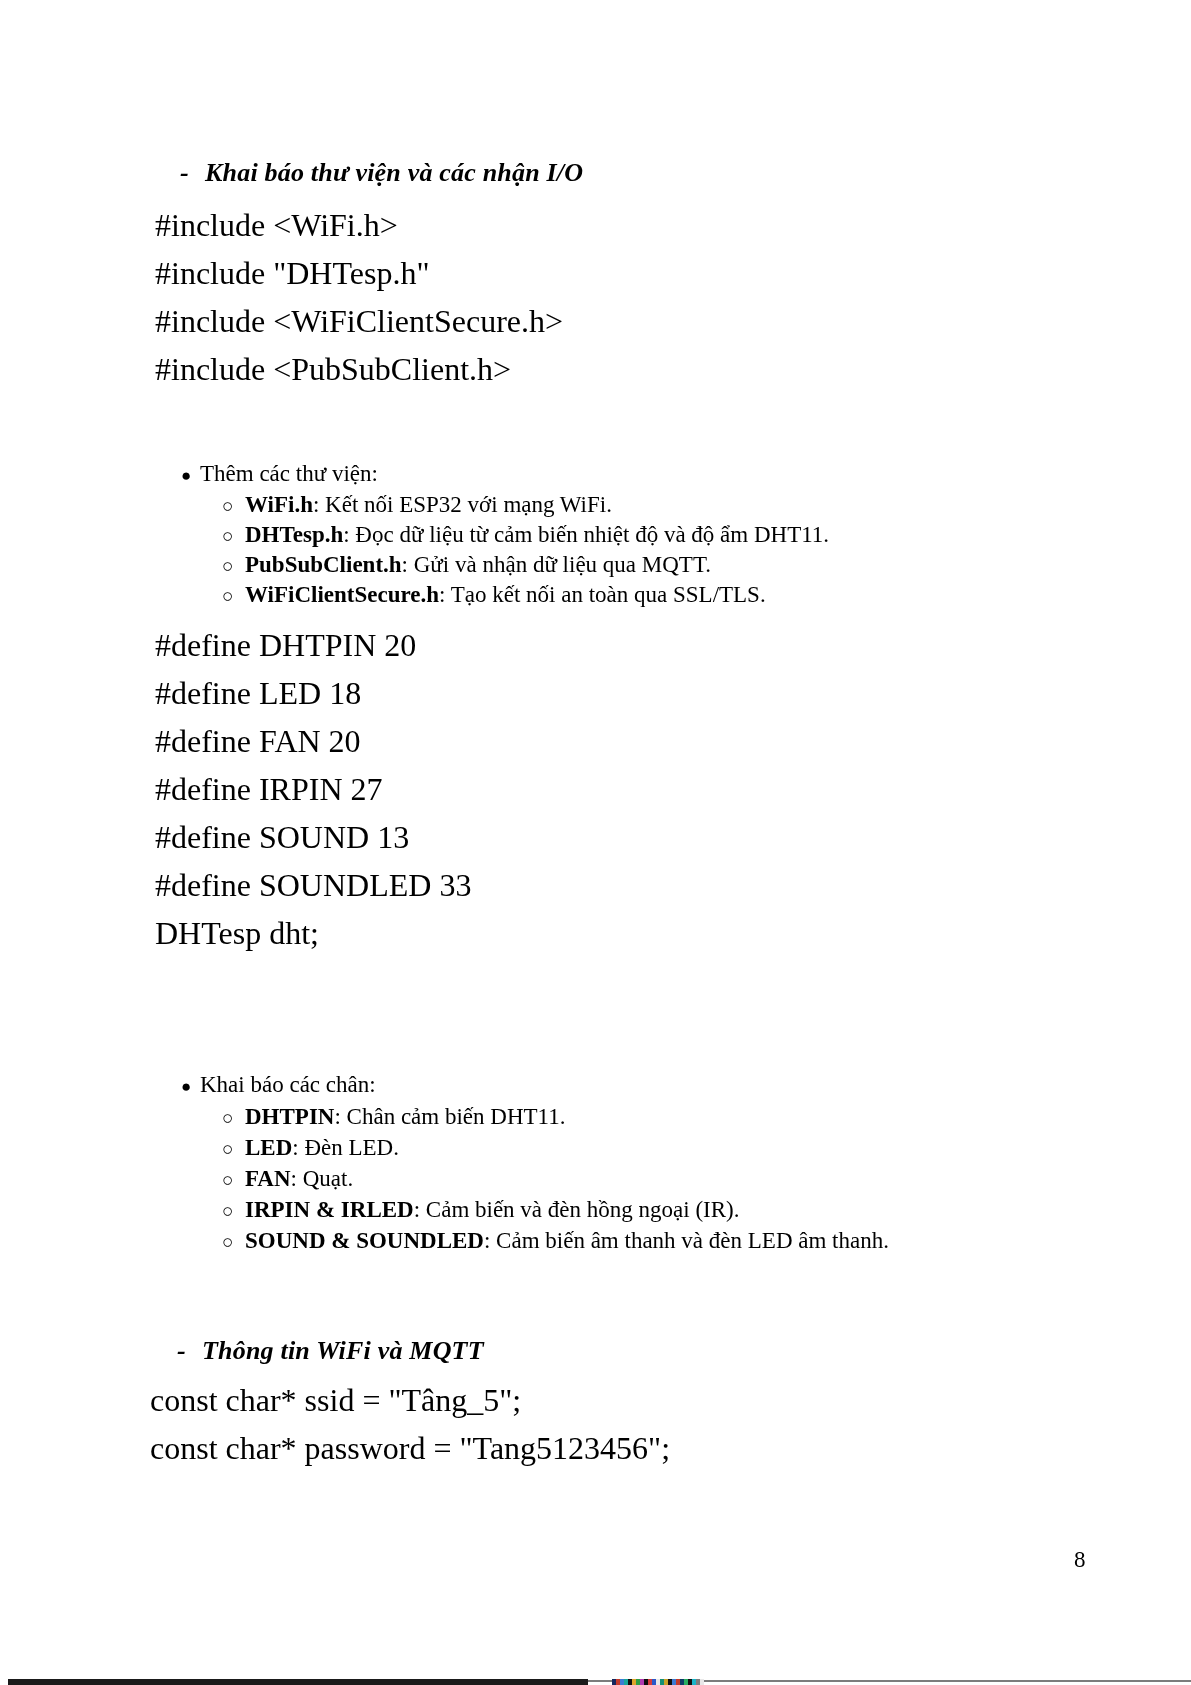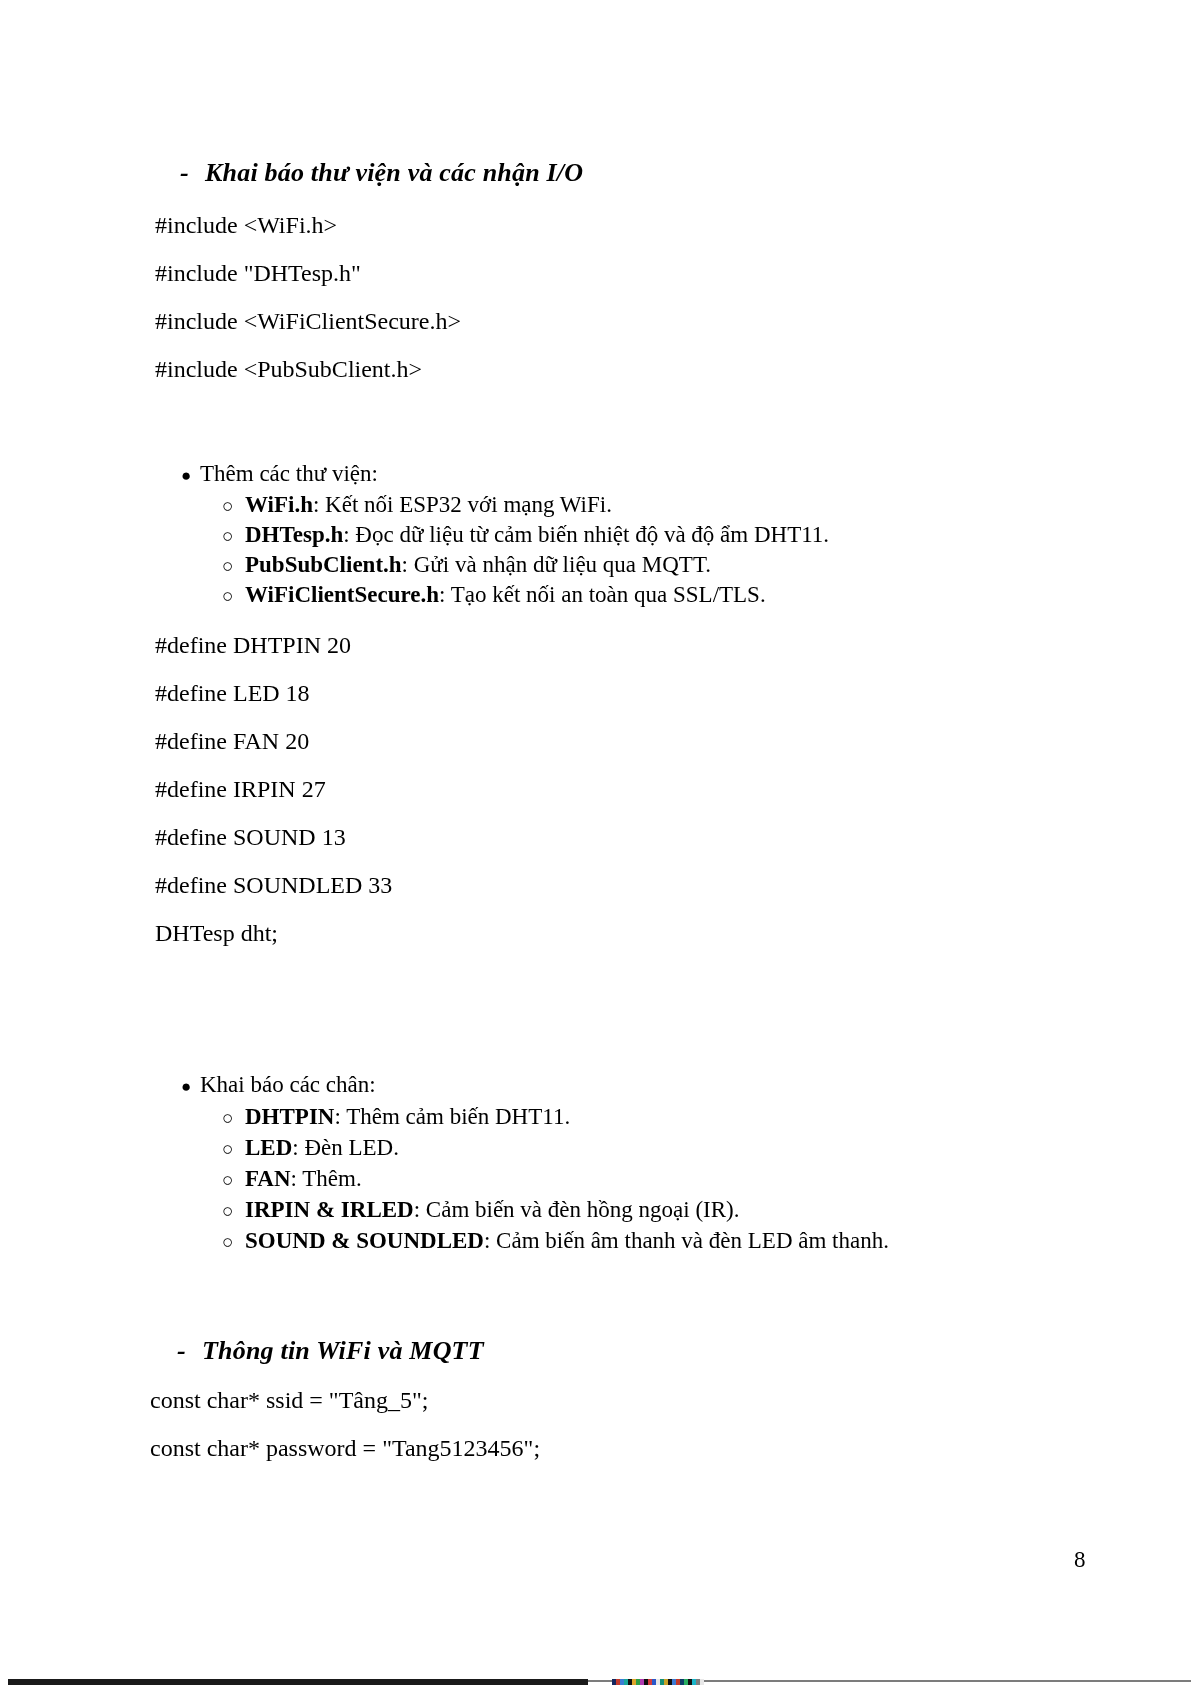--- a/index.html
+++ b/index.html
@@ -17,21 +17,21 @@
     display:flex;
     font-size:26px;
     font-weight:bold;
     font-style:italic;
     letter-spacing:0.2px;
   }
   .heading .dash{width:25px;}
   #heading1{left:180px;top:158px;}
   #heading2{left:177px;top:1336px;}
   
-  .code-block{position:absolute;font-size:24px;}
+  .code-block{position:absolute;font-size:32px;}
   .code-block .code-line{line-height:48px;white-space:pre;}
   #includes{left:155px;top:201px;}
   #defines{left:155px;top:621px;}
   #wifi-code{left:150px;top:1376px;}
   
   .bullet-list{position:absolute;font-size:23px;}
   #list1{left:181px;top:459px;}
   #list1 .li{line-height:29px;}
   #list2{left:181px;top:1070px;}
   #list2 .li{line-height:30px;}
@@ -106,31 +106,31 @@
   </div>
 
   <div class="bullet-list" id="list2">
     <div class="li main">
       <span class="bullet-main">●</span>
       <span>Khai báo các chân:</span>
     </div>
     <div class="li sub">
       <span class="bullet-sub">○</span>
       <b>DHTPIN</b>
-      <span>: Thêm cảm biến DHT11.</span>
+      <span>: Chân cảm biến DHT11.</span>
     </div>
     <div class="li sub">
       <span class="bullet-sub">○</span>
       <b>LED</b>
       <span>: Đèn LED.</span>
     </div>
     <div class="li sub">
       <span class="bullet-sub">○</span>
       <b>FAN</b>
-      <span>: Thêm.</span>
+      <span>: Quạt.</span>
     </div>
     <div class="li sub">
       <span class="bullet-sub">○</span>
       <b>IRPIN &amp; IRLED</b>
       <span>: Cảm biến và đèn hồng ngoại (IR).</span>
     </div>
     <div class="li sub">
       <span class="bullet-sub">○</span>
       <b>SOUND &amp; SOUNDLED</b>
       <span>: Cảm biến âm thanh và đèn LED âm thanh.</span>

